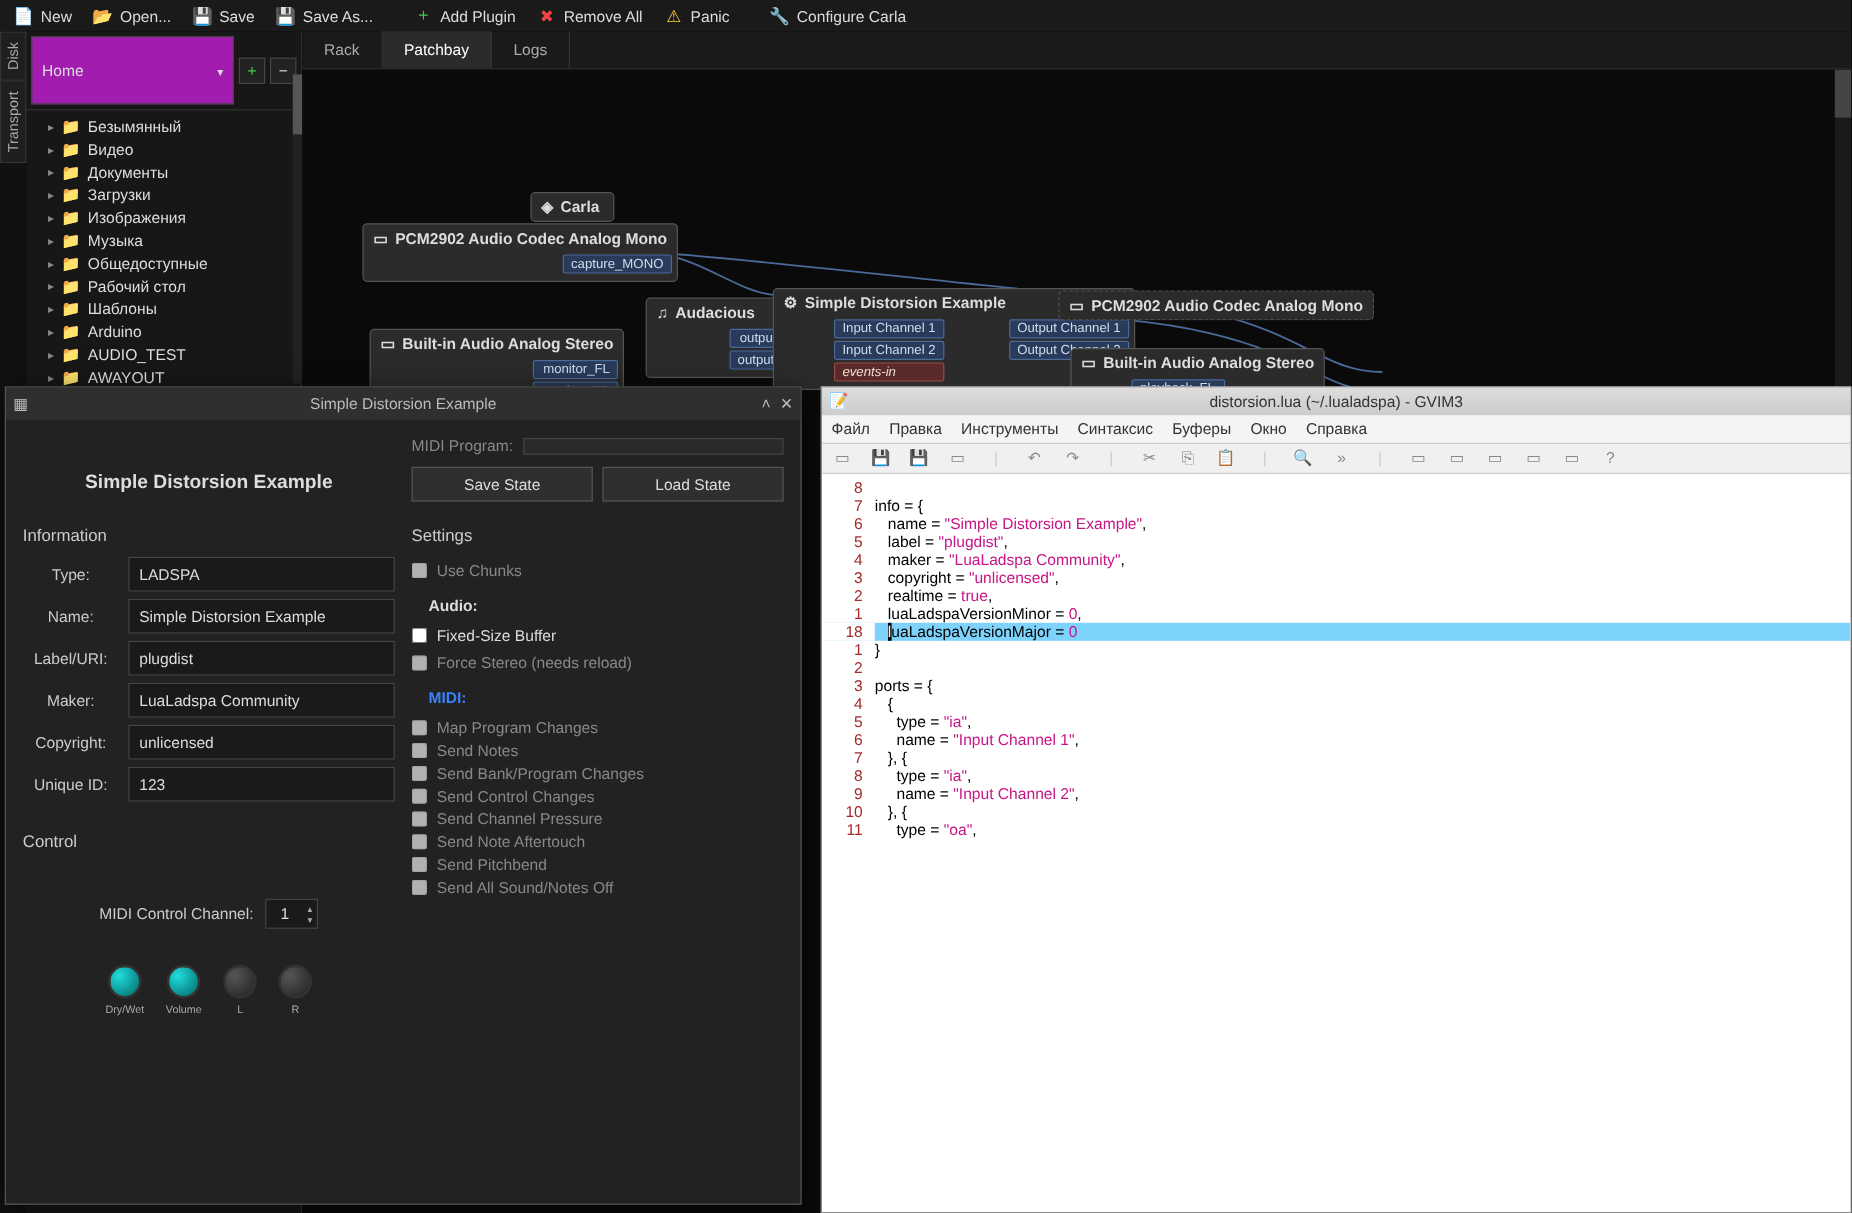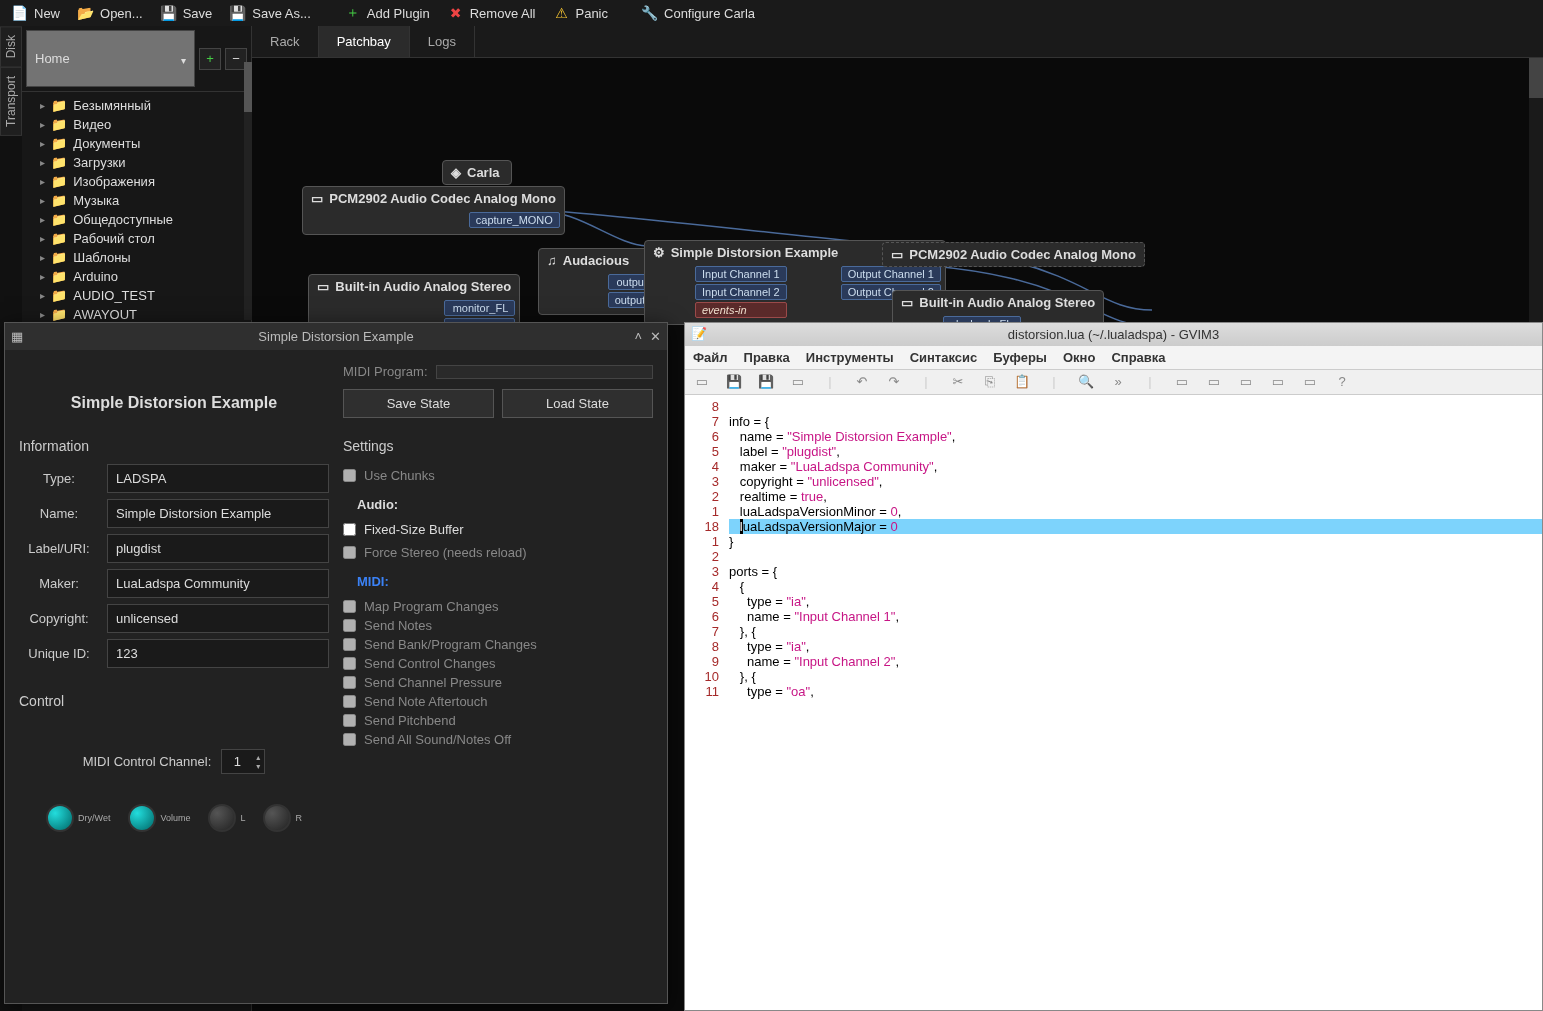--- a/index.html
+++ b/index.html
@@ -5,21 +5,21 @@
 *{box-sizing:border-box;margin:0;padding:0;font-family:sans-serif;font-size:13px;}
 body{background:#000;color:#ccc;overflow:hidden;width:1543px;height:1011px;position:relative;}
 .toolbar{display:flex;align-items:center;background:#1a1a1a;padding:2px 4px;gap:2px;height:26px;}
 .tbtn{display:flex;align-items:center;gap:6px;padding:3px 8px;color:#ddd;cursor:pointer;}
 .ico{width:16px;height:16px;display:inline-flex;align-items:center;justify-content:center;font-size:14px;}
 .main{display:flex;height:calc(100% - 26px);}
 .vtab{writing-mode:vertical-rl;transform:rotate(180deg);background:#1f1f1f;padding:8px 3px;border:1px solid #333;color:#aaa;font-size:12px;cursor:pointer;}
 .vtabs{display:flex;flex-direction:column;background:#111;}
 .sidebar{width:230px;background:#171717;border-right:1px solid #333;display:flex;flex-direction:column;}
 .sb-top{display:flex;align-items:center;padding:4px;gap:4px;border-bottom:1px solid #333;}
-.sb-combo{flex:1;background:#737373;border:1px solid #444;padding:20px 8px;color:#ddd;display:flex;justify-content:space-between;align-items:flex-end;}
+.sb-combo{flex:1;background:#a21caf;border:1px solid #444;padding:20px 8px;color:#ddd;display:flex;justify-content:space-between;align-items:flex-end;}
 .sb-btn{width:22px;height:22px;background:#222;border:1px solid #444;color:#ddd;display:flex;align-items:center;justify-content:center;cursor:pointer;}
 .tree{flex:1;overflow-y:auto;padding:4px 0;}
 .tree-item{display:flex;align-items:center;gap:6px;padding:2px 8px 2px 18px;color:#ddd;cursor:pointer;}
 .tri{color:#888;font-size:10px;}
 .content{flex:1;display:flex;flex-direction:column;background:#000;position:relative;}
 .tabs{display:flex;background:#1a1a1a;border-bottom:1px solid #333;}
 .tab{padding:8px 18px;color:#aaa;cursor:pointer;border-right:1px solid #333;}
 .tab.active{background:#2b2b2b;color:#fff;}
 .canvas{flex:1;position:relative;background:#0a0a0a;overflow:hidden;}
 .node{position:absolute;background:#2b2b2b;border:1px solid #555;border-radius:4px;min-width:140px;}
@@ -41,33 +41,33 @@
 .sect{color:#ccc;margin:6px 0 10px 0;font-size:14px;}
 .frow{display:flex;align-items:center;gap:8px;margin-bottom:6px;}
 .flabel{width:80px;text-align:center;color:#ccc;}
 .finput{flex:1;background:#1a1a1a;border:1px solid #444;padding:6px 8px;color:#ddd;}
 .btn{background:#2f2f2f;border:1px solid #555;padding:6px 18px;color:#ddd;cursor:pointer;}
 .midi-row{display:flex;align-items:center;gap:8px;margin-bottom:10px;}
 .chk{display:flex;align-items:center;gap:8px;margin:4px 0;color:#888;}
 .chk input{accent-color:#555;}
 .chk.en{color:#ddd;}
 .knobs{display:flex;gap:18px;margin-top:30px;justify-content:center;}
-.knob{display:flex;flex-direction:row;align-items:center;gap:4px;}
+.knob{display:flex;flex-direction:column;align-items:center;gap:4px;}
 .knob-c{width:28px;height:28px;border-radius:50%;background:radial-gradient(circle at 30% 30%,#555,#222);border:2px solid #333;}
 .knob-c.teal{background:radial-gradient(circle at 30% 30%,#2dd,#066);}
 .knob-l{font-size:9px;color:#aaa;}
 .spin{display:flex;align-items:center;background:#1a1a1a;border:1px solid #444;}
 .spin input{width:30px;background:transparent;border:none;color:#ddd;text-align:center;padding:4px;}
 .spin-b{display:flex;flex-direction:column;}
 .spin-b span{font-size:8px;padding:0 4px;cursor:pointer;color:#aaa;}
 
 .gvim{position:absolute;left:684px;top:322px;right:0;bottom:0;background:#eee;border:1px solid #888;display:flex;flex-direction:column;}
 .gvim-title{background:linear-gradient(#ddd,#ccc);padding:4px 8px;text-align:center;color:#333;font-size:12px;position:relative;}
 .gvim-title .gico{position:absolute;left:6px;top:3px;}
-.gvim-menu{background:#f4f4f4;padding:4px 8px;display:flex;gap:16px;color:#333;border-bottom:1px solid #ccc;font-weight:bold;}
+.gvim-menu{background:#f4f4f4;padding:4px 8px;display:flex;gap:16px;color:#333;border-bottom:1px solid #ccc;}
 .gvim-menu span{cursor:pointer;}
 .gvim-tb{background:#f0f0f0;padding:4px 8px;display:flex;gap:14px;border-bottom:1px solid #ccc;color:#888;}
 .gvim-tb span{width:18px;text-align:center;cursor:pointer;}
 .editor{flex:1;background:#fff;font-family:monospace;font-size:16px;padding:4px 0;overflow:hidden;white-space:pre;}
 .eline{display:flex;}
 .lnum{width:44px;text-align:right;padding-right:10px;color:#a52a2a;}
 .lnum.cur{background:#fff;color:#a52a2a;font-weight:normal;}
 .code{color:#000;}
 .str{color:#c71585;}
 .num{color:#c71585;}

